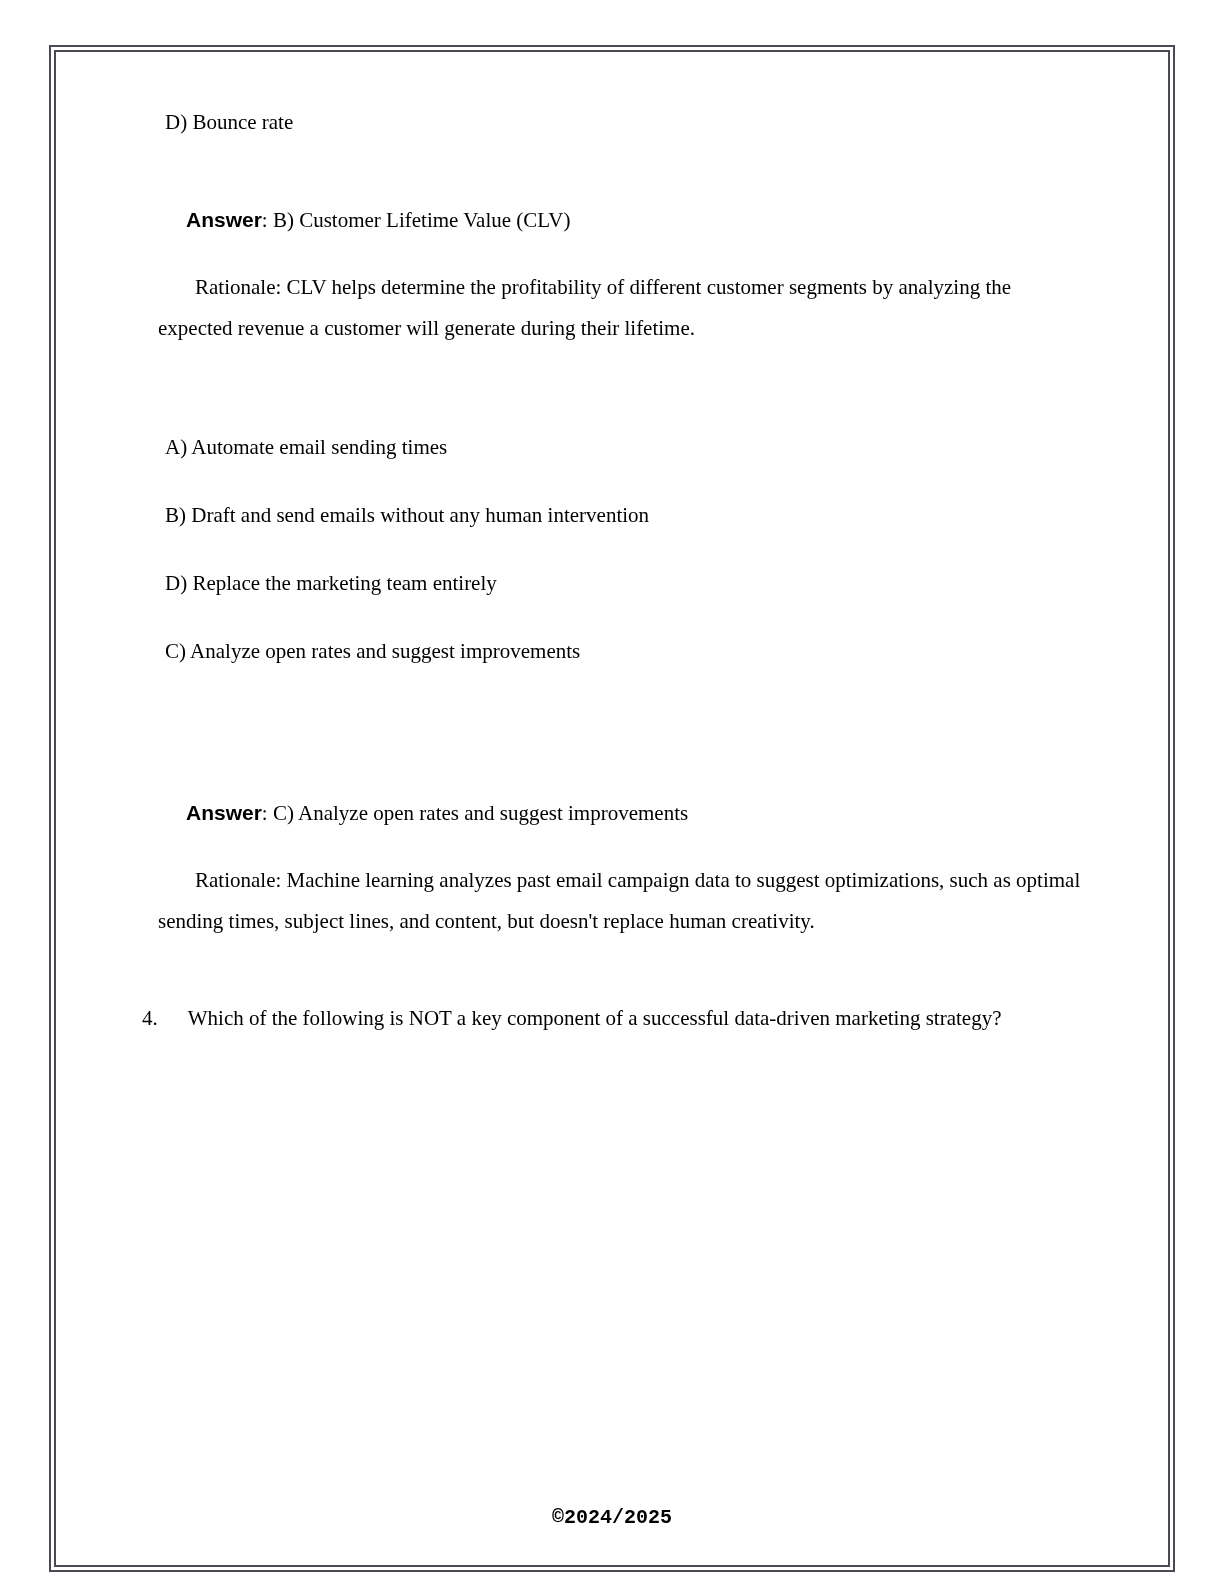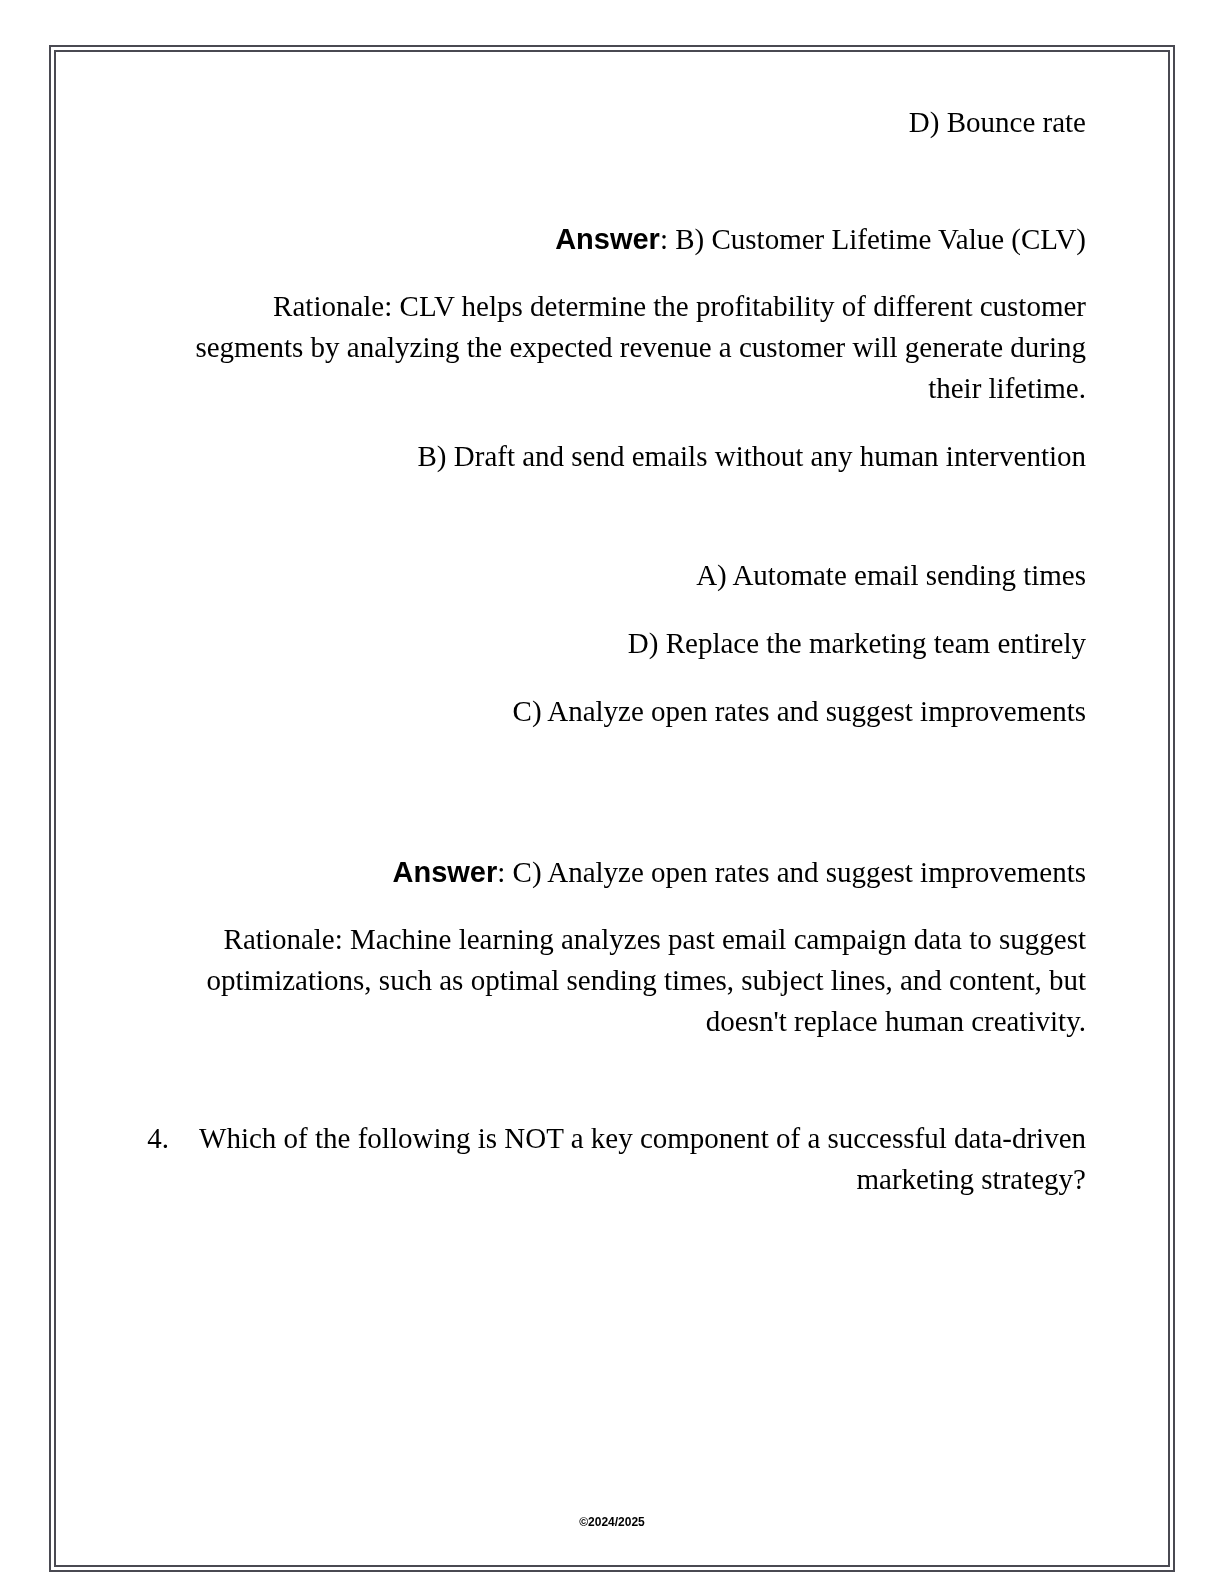--- a/index.html
+++ b/index.html
@@ -23,23 +23,22 @@
     padding: 3px;
   }
   .page-frame-inner {
     position: relative;
     width: 100%;
     height: 100%;
     border: 2px solid #4a4a52;
   }
   .content {
     padding: 50px 82px 0 82px;
-    font-size: 29px;
+    font-size: 21px;
     line-height: 41px;
-    text-align: right;
   }
   p { margin: 0; }
   .option-line {
     padding-left: 27px;
   }
   .answer-line {
     padding-left: 48px;
   }
   .answer-label {
     font-family: "Liberation Sans", sans-serif;
@@ -48,53 +47,53 @@
   .rationale {
     text-indent: 37px;
   }
   .question {
     padding-left: 4px;
   }
   .q-num {
     display: inline-block;
     padding-right: 30px;
   }
-  .mt-lg { margin-top: 76px; }
+  .mt-lg { margin-top: 56px; }
   .mt-md { margin-top: 78px; }
   .mt-sm { margin-top: 26px; margin-left: 20px; }
   .mt-opt { margin-top: 27px; }
   .mt-ans { margin-top: 120px; }
   .page-footer {
     position: absolute;
     left: 0;
     right: 0;
     bottom: 36px;
     text-align: center;
-    font-size: 12px;
+    font-size: 20px;
     font-weight: 700;
-    font-family: Liberation Sans, sans-serif;
+    font-family: Liberation Mono, monospace;
   }
 </style>
 </head>
 <body>
 
 <div class="page-frame-outer">
   <div class="page-frame-inner">
 
     <div class="content">
 
       <p class="option-line">D) Bounce rate</p>
 
       <p class="answer-line mt-lg"><span class="answer-label">Answer</span><span>: B) Customer Lifetime Value (CLV)</span></p>
 
       <p class="rationale mt-sm">Rationale: CLV helps determine the profitability of different customer segments by analyzing the expected revenue a customer will generate during their lifetime.</p>
 
 
+      <p class="option-line mt-md">A) Automate email sending times</p>
       <p class="option-line mt-opt">B) Draft and send emails without any human intervention</p>
-      <p class="option-line mt-md">A) Automate email sending times</p>
       <p class="option-line mt-opt">D) Replace the marketing team entirely</p>
       <p class="option-line mt-opt">C) Analyze open rates and suggest improvements</p>
 
       <p class="answer-line mt-ans"><span class="answer-label">Answer</span><span>: C) Analyze open rates and suggest improvements</span></p>
 
       <p class="rationale mt-sm">Rationale: Machine learning analyzes past email campaign data to suggest optimizations, such as optimal sending times, subject lines, and content, but doesn't replace human creativity.</p>
 
       <p class="question mt-lg"><span class="q-num">4.</span><span>Which of the following is NOT a key component of a successful data-driven marketing strategy?</span></p>
 
     </div>

